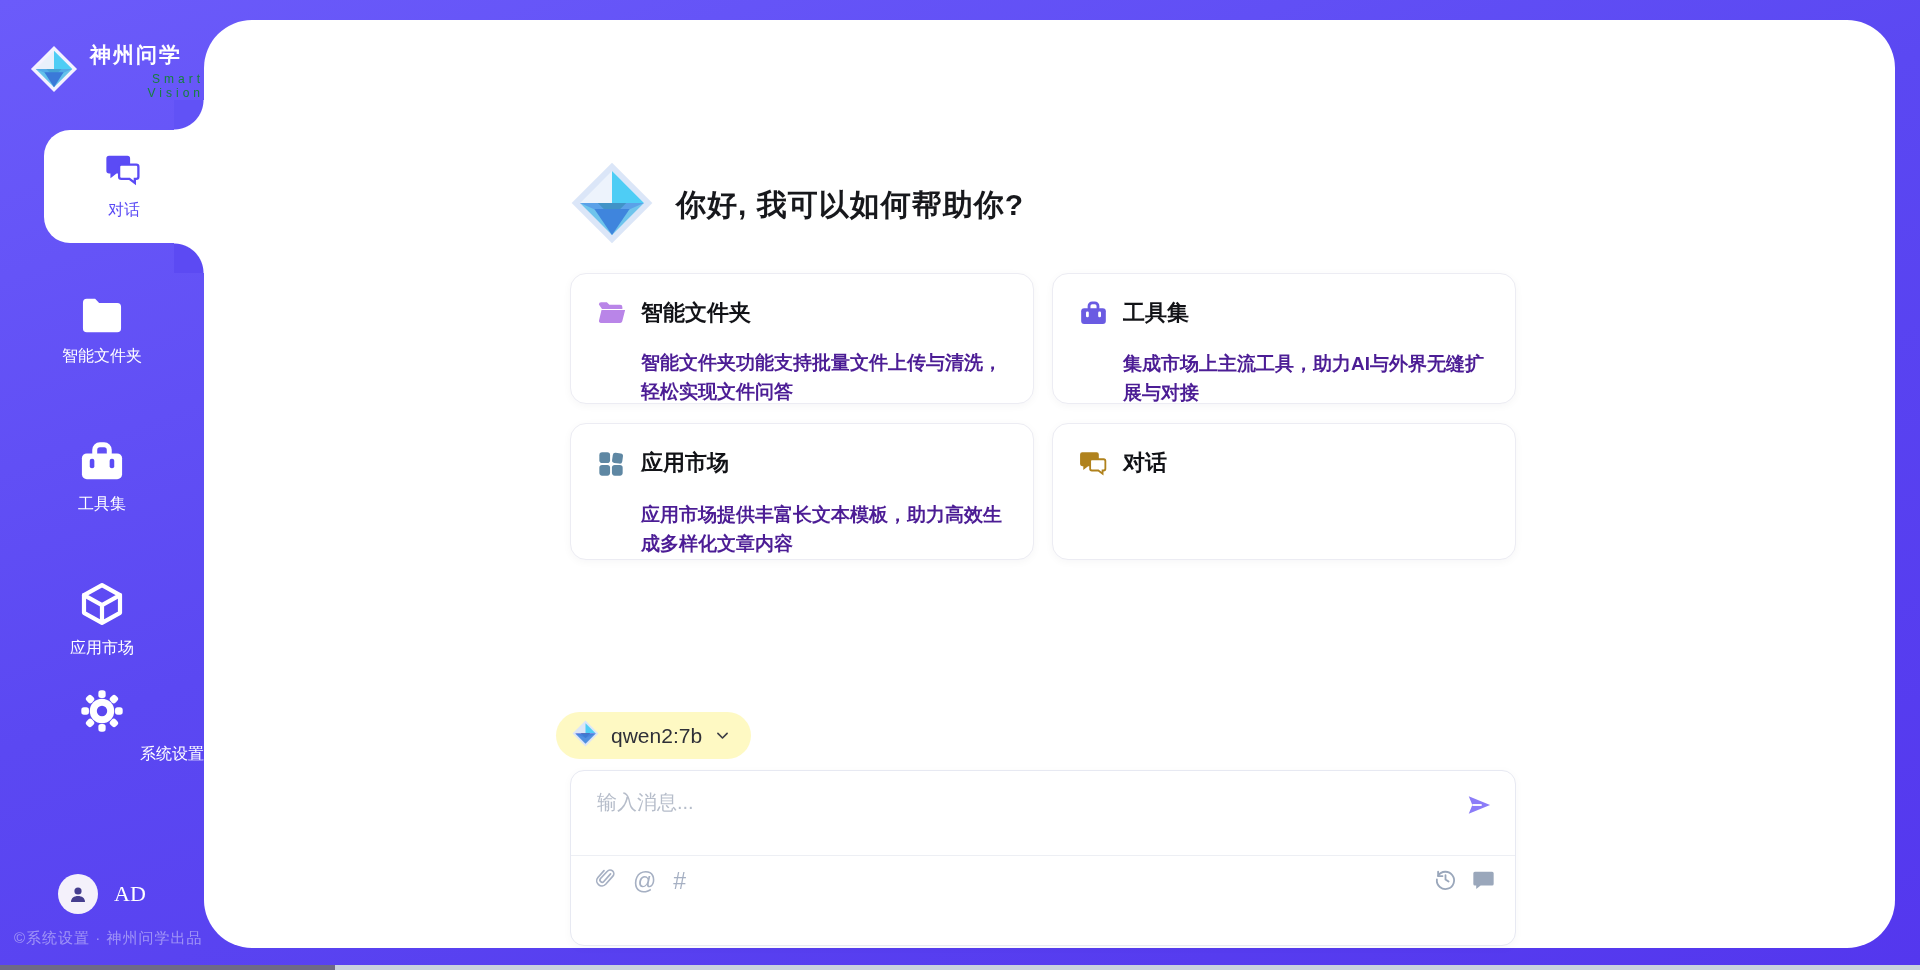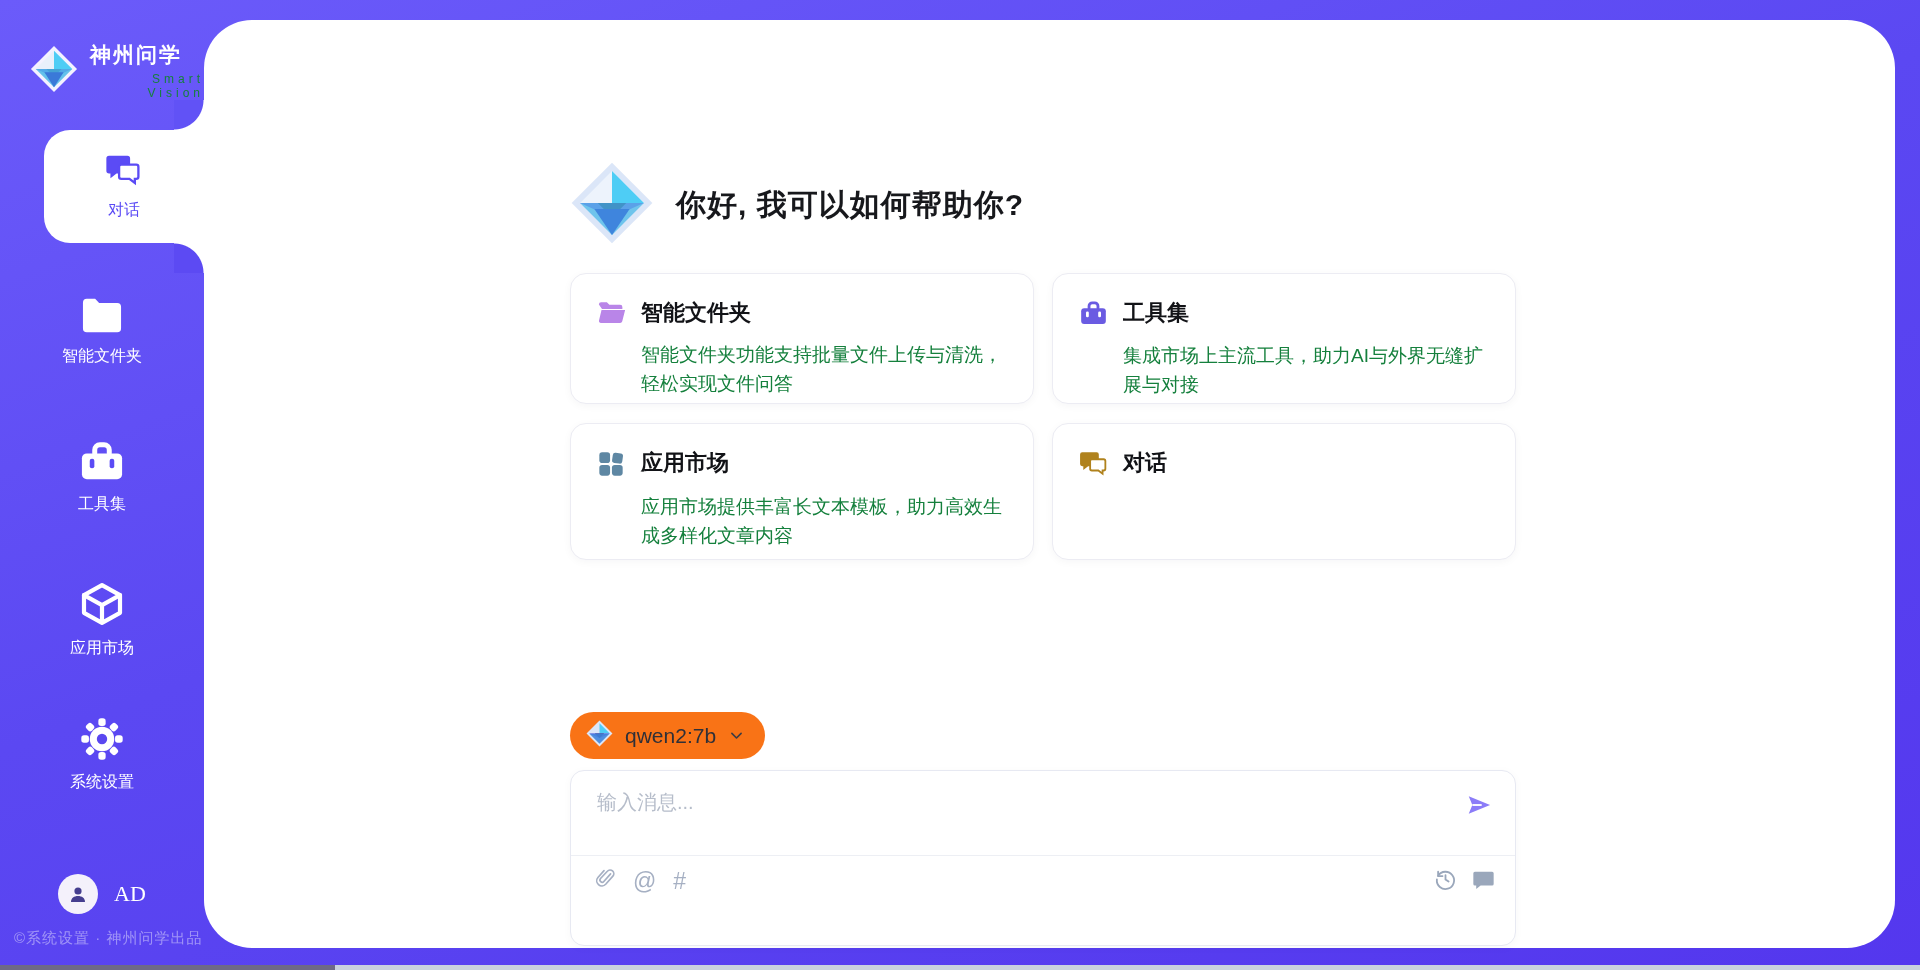--- a/index.html
+++ b/index.html
@@ -48,26 +48,26 @@
   .cards { position:absolute; left:366px; top:253px; width:946px; display:grid; grid-template-columns:1fr 1fr; column-gap:18px; row-gap:19px; }
   .card {
     background:#fff; border:1px solid #ececf3; border-radius:16px;
     box-shadow:0 2px 8px rgba(25,28,55,0.04);
     padding:24px 24px 0 26px; height:131px; cursor:pointer;
     display:grid; grid-template-columns:44px 1fr; grid-template-rows:auto 1fr; overflow:hidden;
   }
   .card.tall { height:137px; }
   .card-icon { grid-column:1; grid-row:1; padding-top:2px; }
   .card-title { grid-column:2; grid-row:1; font-size:22px; font-weight:700; color:#121317; }
-  .card-desc { grid-column:2; grid-row:2; margin-top:10px; font-size:19px; line-height:1.55; color:#15803d; }
+  .card-desc { grid-column:2; grid-row:2; margin-top:18px; font-size:19px; line-height:1.55; color:#4c1d95;font-weight:bold; }
 
   .model-pill {
-    position:absolute; left:366px; top:692px; height:47px;
+    position:absolute; left:352px; top:692px; height:47px;
     display:inline-flex; align-items:center; gap:12px; padding:0 20px 0 16px;
-    background:#f97316; border-radius:24px; cursor:pointer;
+    background:#fef9c3; border-radius:24px; cursor:pointer;
   }
   .model-name { font-size:21px; color:#2f3038; }
 
   .composer {
     position:absolute; left:366px; top:750px; width:946px; height:176px;
     background:#fff; border:1px solid #e7e9f2; border-radius:14px;
     box-shadow:0 2px 10px rgba(25,28,55,0.03);
   }
   .composer textarea {
     position:absolute; left:26px; top:18px; width:800px; height:60px;
@@ -147,21 +147,21 @@
       <svg width="48" height="48" viewBox="0 0 24 24">
         <g fill="none" stroke="#fff" stroke-width="2.1" stroke-linejoin="round" stroke-linecap="round">
           <polygon points="12,2.6 21,7.6 12,12.6 3,7.6"></polygon>
           <path d="M3 7.6v8.8l9 5v-8.8M21 7.6v8.8l-9 5"></path>
         </g>
       </svg>
     </span>
     <span class="nav-label">应用市场</span>
   </div>
 
-  <div class="nav-item" style="top:716px;">
+  <div class="nav-item" style="top:688px;text-align:right;">
     <span>
       <svg width="46" height="46" viewBox="0 0 24 24">
         <g fill="#fff">
           <circle cx="12" cy="12" r="6.4"></circle>
           <g>
             <rect x="10.1" y="1.2" width="3.8" height="4" rx="1.4"></rect>
             <rect x="10.1" y="18.8" width="3.8" height="4" rx="1.4"></rect>
             <rect x="1.2" y="10.1" width="4" height="3.8" rx="1.4"></rect>
             <rect x="18.8" y="10.1" width="4" height="3.8" rx="1.4"></rect>
             <rect x="10.1" y="1.2" width="3.8" height="4" rx="1.4" transform="rotate(45 12 12)"></rect>

